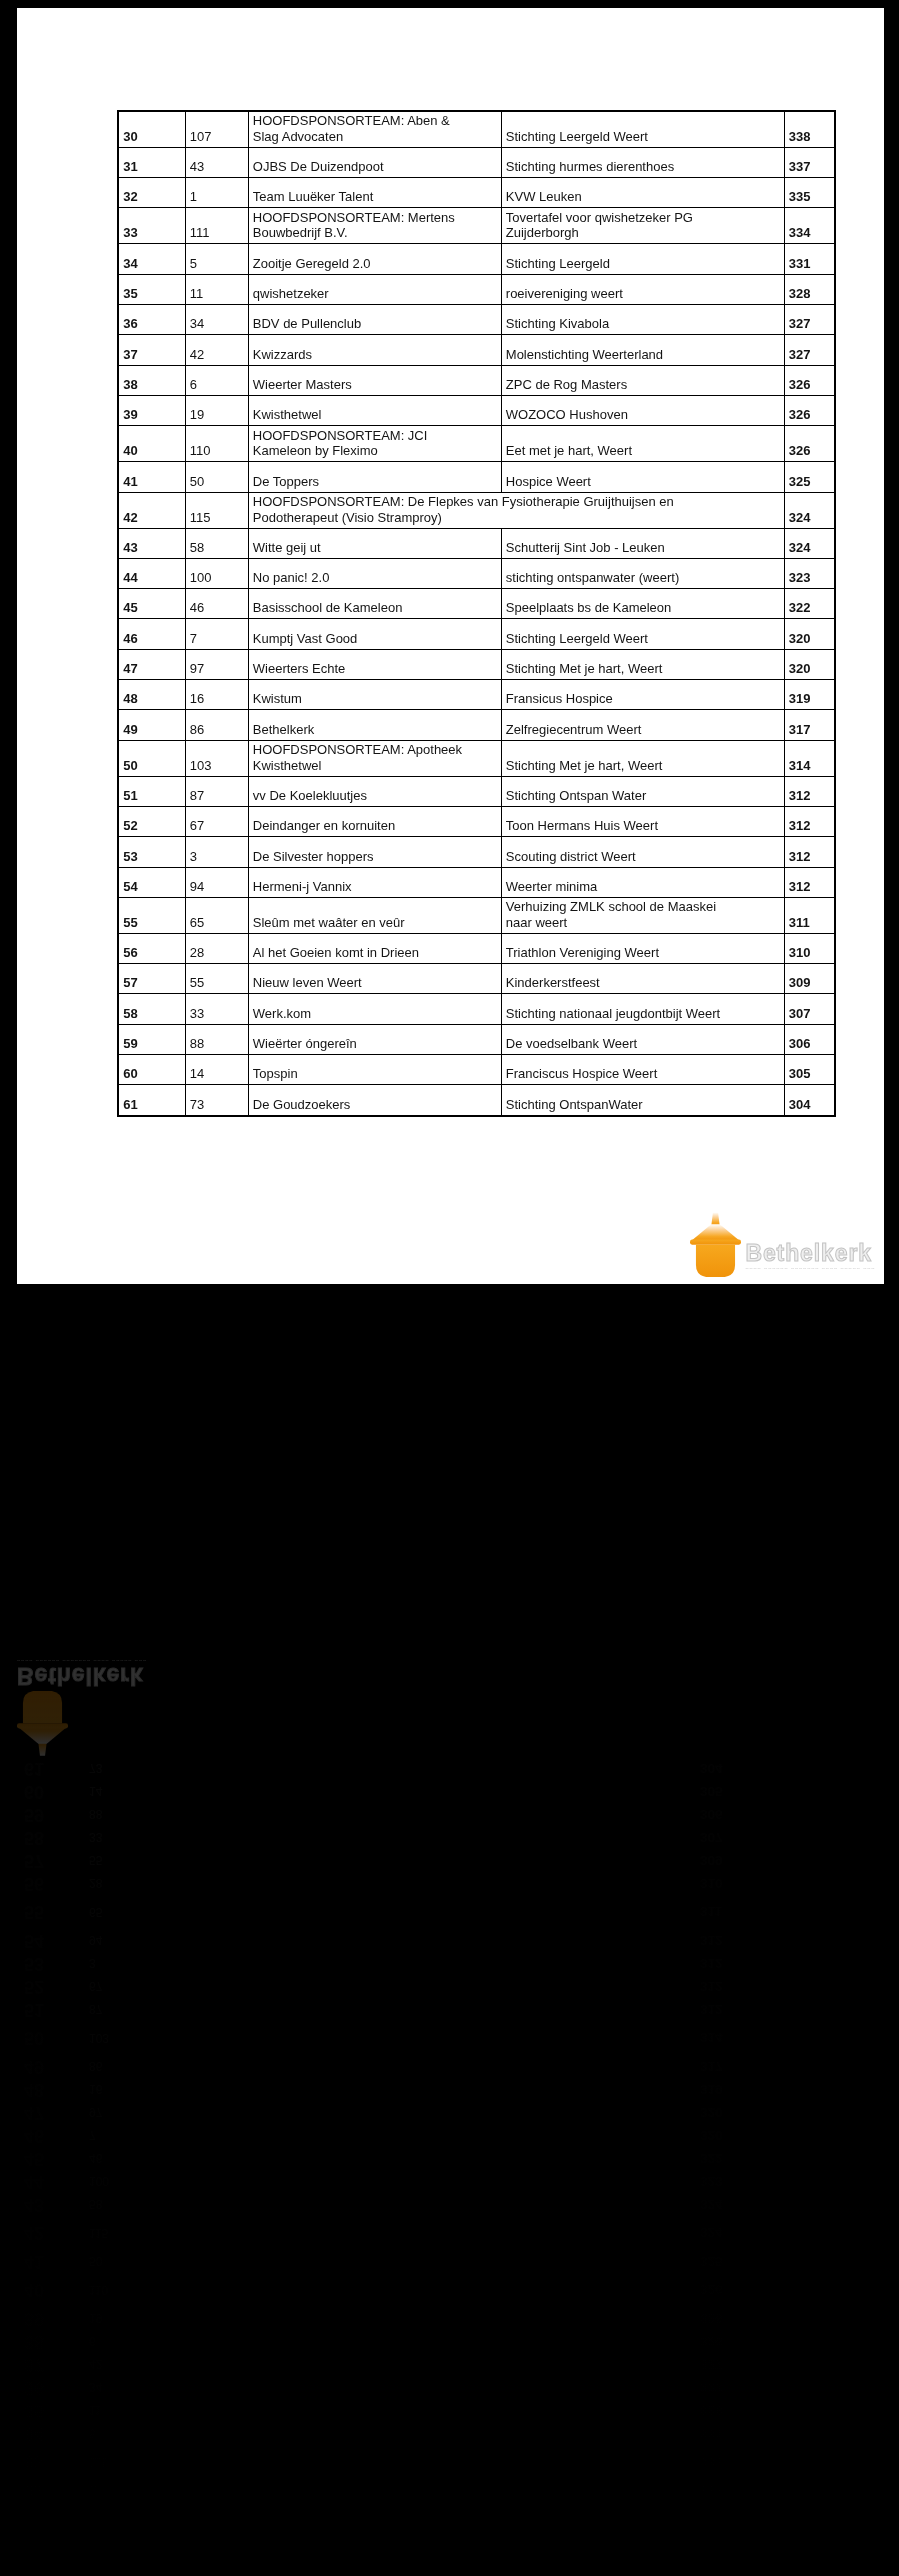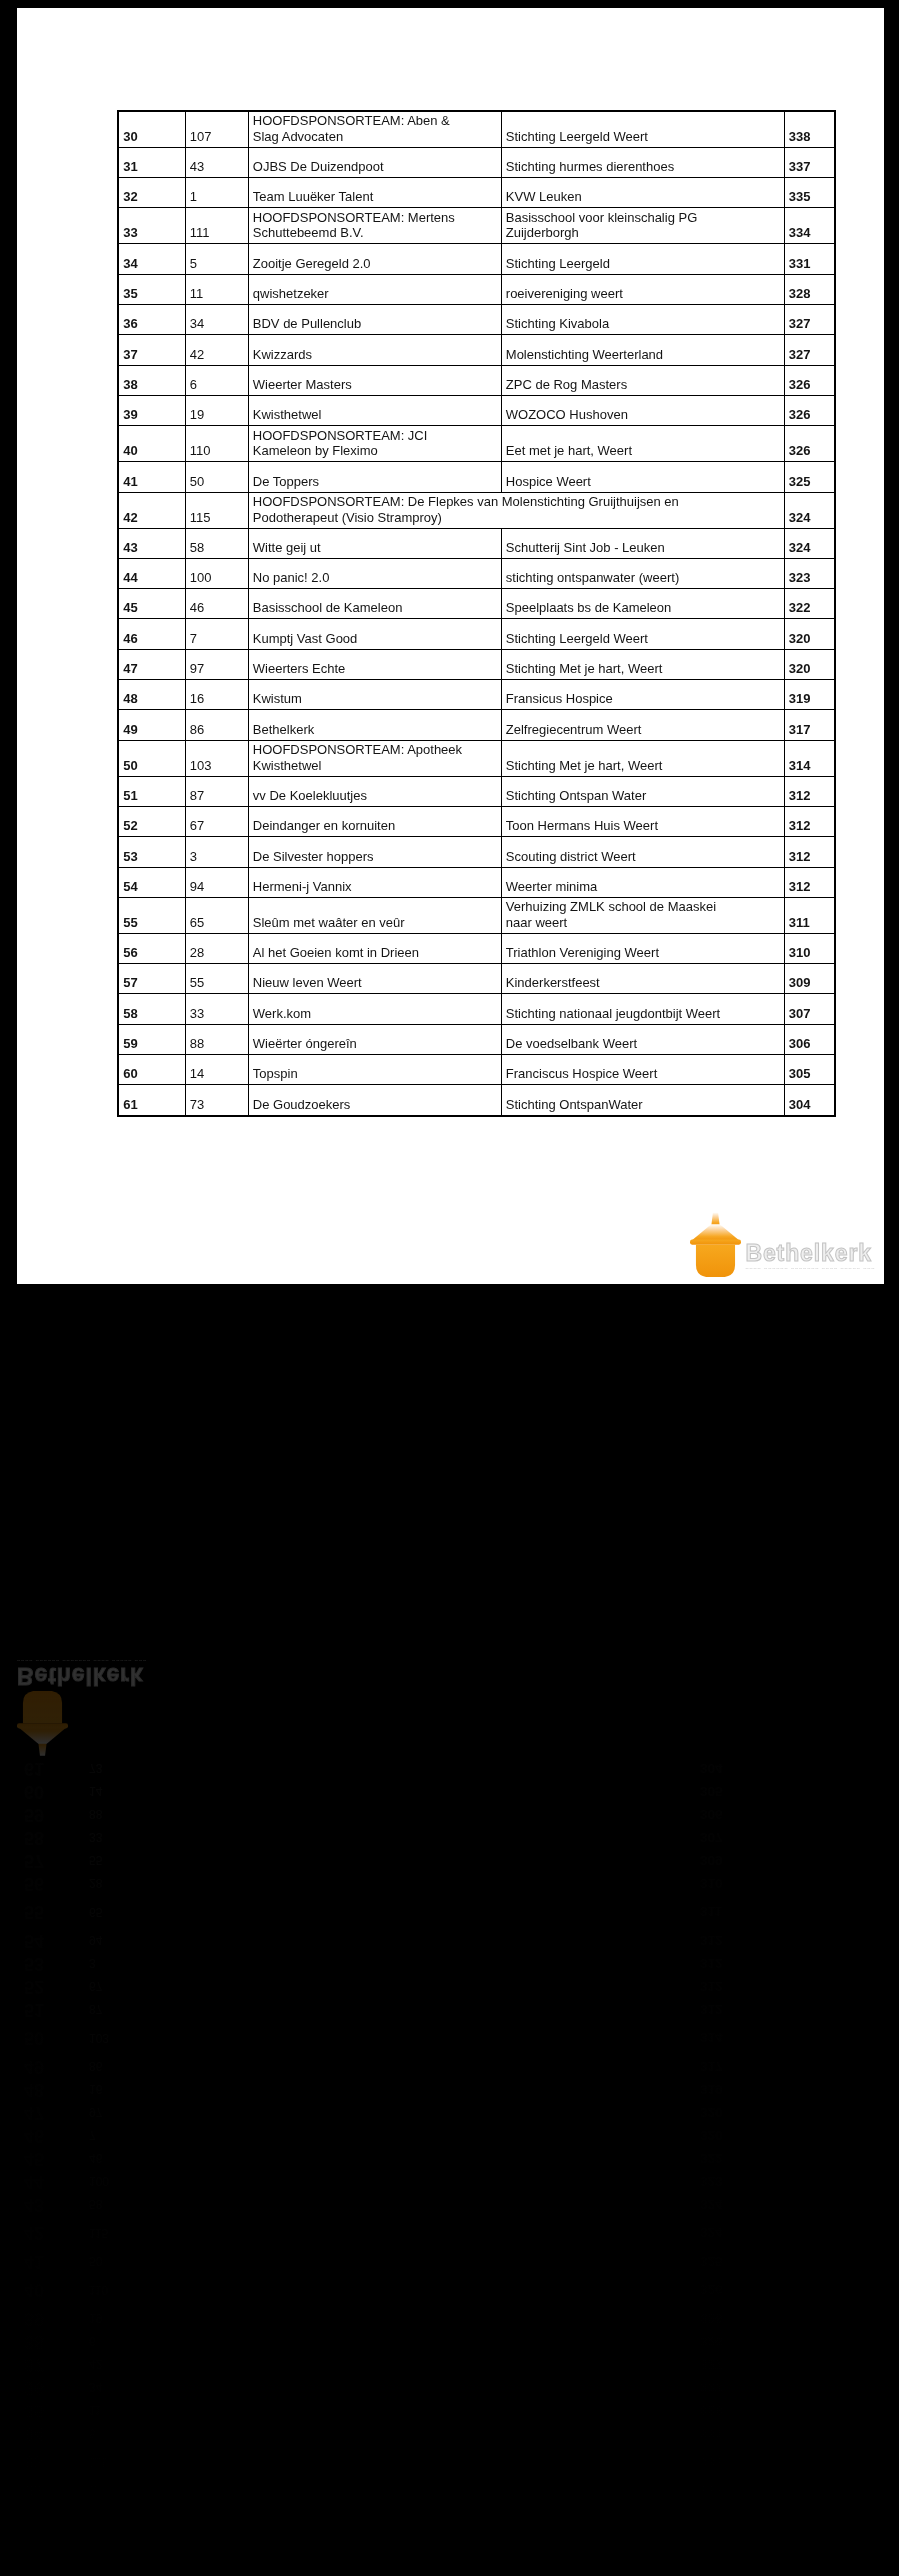--- a/index.html
+++ b/index.html
@@ -152,22 +152,22 @@
           <td class="c-rank">32</td>
           <td class="c-num">1</td>
           <td class="c-team">Team Luuëker Talent</td>
           <td class="c-charity">KVW Leuken</td>
           <td class="c-score">335</td>
         </tr>
         <tr>
           <td class="c-rank">33</td>
           <td class="c-num">111</td>
           <td class="c-team">HOOFDSPONSORTEAM:  Mertens
-Schuttebeemd B.V.</td>
-          <td class="c-charity">Basisschool voor kleinschalig PG
+Bouwbedrijf B.V.</td>
+          <td class="c-charity">Tovertafel voor qwishetzeker PG
 Zuijderborgh</td>
           <td class="c-score">334</td>
         </tr>
         <tr>
           <td class="c-rank">34</td>
           <td class="c-num">5</td>
           <td class="c-team">Zooitje Geregeld 2.0</td>
           <td class="c-charity">Stichting Leergeld</td>
           <td class="c-score">331</td>
         </tr>
@@ -217,21 +217,21 @@
         <tr>
           <td class="c-rank">41</td>
           <td class="c-num">50</td>
           <td class="c-team">De Toppers</td>
           <td class="c-charity">Hospice Weert</td>
           <td class="c-score">325</td>
         </tr>
         <tr>
           <td class="c-rank">42</td>
           <td class="c-num">115</td>
-          <td class="c-team" colspan="2">HOOFDSPONSORTEAM:  De Flepkes van Molenstichting Gruijthuijsen en
+          <td class="c-team" colspan="2">HOOFDSPONSORTEAM:  De Flepkes van Fysiotherapie Gruijthuijsen en
 Podotherapeut (Visio Stramproy)</td>
           <td class="c-score">324</td>
         </tr>
         <tr>
           <td class="c-rank">43</td>
           <td class="c-num">58</td>
           <td class="c-team">Witte geij ut</td>
           <td class="c-charity">Schutterij Sint Job - Leuken</td>
           <td class="c-score">324</td>
         </tr>

